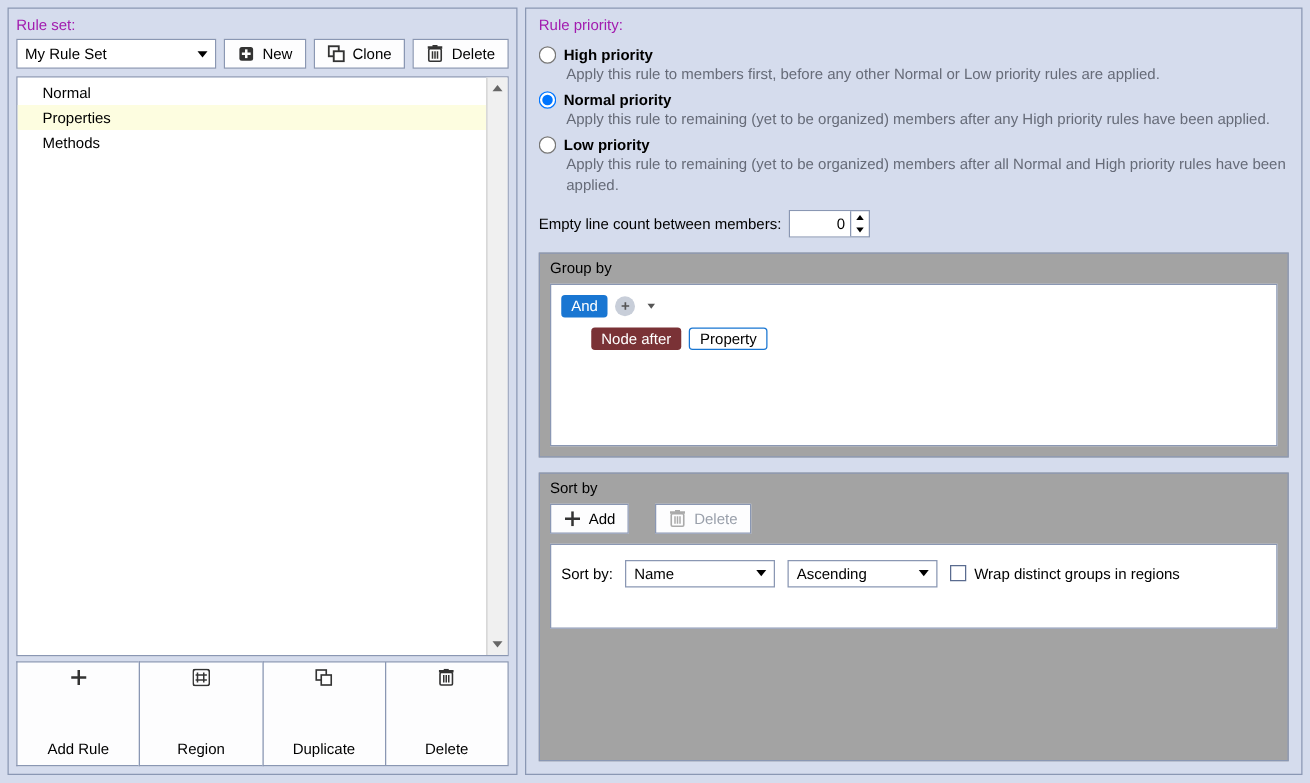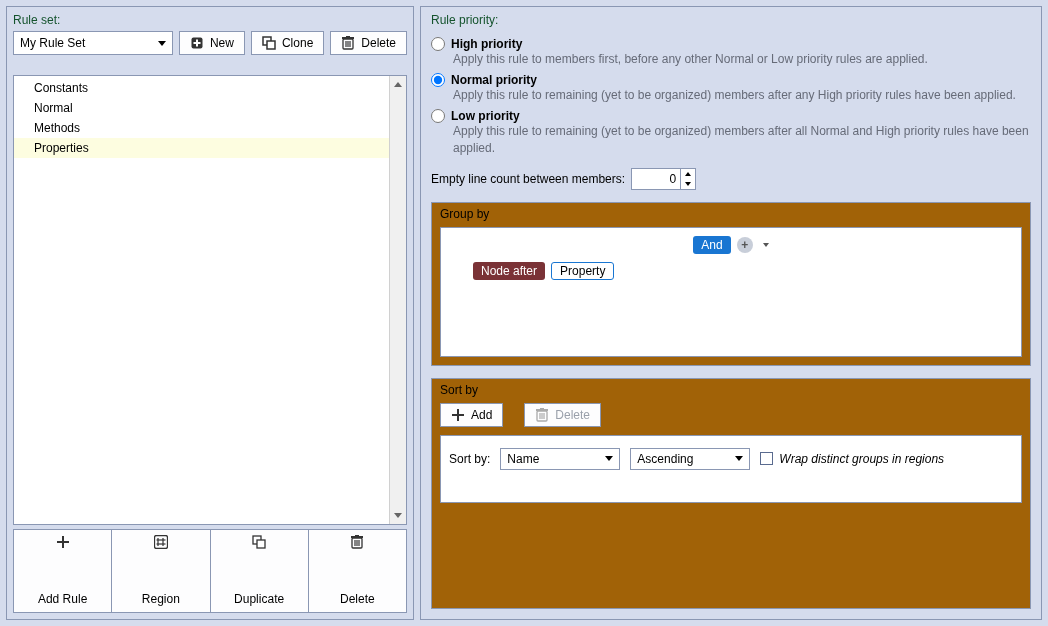--- a/index.html
+++ b/index.html
@@ -26,27 +26,27 @@
   }
   .right-pane {
     flex: 1;
     margin-left: 6px;
     border: 1px solid #8a97b3;
     padding: 6px 10px 10px 10px;
     background: #d5dced;
     display: flex;
     flex-direction: column;
   }
-  .lbl { color: #14532d; margin-bottom: 4px; display: inline-block; }
+  .lbl { color: #a21caf; margin-bottom: 4px; display: inline-block; }
   
   .ruleset-row {
     display: flex;
     gap: 6px;
     align-items: stretch;
-    margin-bottom: 20px;
+    margin-bottom: 6px;
   }
   .combo {
     flex: 1;
     height: 24px;
     background: #fff;
     border: 1px solid #8a97b3;
     display: flex;
     align-items: center;
     padding: 0 6px;
     justify-content: space-between;
@@ -141,21 +141,21 @@
   .spin input { width:48px; border:none; text-align:right; padding:0 4px; font:inherit; height:100%; outline:none;}
   .spin .spin-btns { display:flex; flex-direction:column; border-left:1px solid #8a97b3;}
   .spin .sp { width:14px; height:10px; display:flex; align-items:center; justify-content:center; cursor:pointer;}
   .spin .sp.up div{border-left:3px solid transparent;border-right:3px solid transparent;border-bottom:4px solid #000;}
   .spin .sp.dn div{border-left:3px solid transparent;border-right:3px solid transparent;border-top:4px solid #000;}
   .groupbox {
     border:1px solid #8a97b3;
     margin-top:12px;
     padding:24px 8px 8px 8px;
     position:relative;
-    background:#a16207;
+    background:#a3a3a3;
   }
   .groupbox .legend {
     position:absolute; top:4px; left:8px;
   }
   .inner-panel {
     background:#fff; border:1px solid #8a97b3; padding:8px;
   }
   .chip-and {
     display:inline-block; background:#1976d2; color:#fff; padding:2px 8px;
     border-radius:3px; font-weight:500;
@@ -176,21 +176,21 @@
   }
   .group-content { min-height:130px; }
   .sort-content { min-height:68px; padding-top:12px;}
   .sort-toolbar { display:flex; gap:21px; margin-bottom:8px; }
   .btn.disabled { color:#9aa0ab; cursor:default; }
   .dropdown {
     height:22px; background:#fff; border:1px solid #8a97b3; display:inline-flex; align-items:center;
     padding:0 6px; justify-content:space-between; cursor:pointer;
   }
   .sort-row { display:flex; align-items:center; gap:10px; }
-  .chk { display:inline-flex; align-items:center; gap:6px;font-style:italic; }
+  .chk { display:inline-flex; align-items:center; gap:6px; }
   .chk .box { width:13px;height:13px;border:1px solid #5a6b8f;background:#fff; }
   svg { display:block; }
 </style>
 </head>
 <body>
 
 <div class="app">
 
   <div class="left-pane">
     <span class="lbl">Rule set:</span>
@@ -228,24 +228,23 @@
               <line x1="6" y1="5" x2="6" y2="11" stroke="#333" stroke-width="1.2"></line>
               <line x1="8" y1="5" x2="8" y2="11" stroke="#333" stroke-width="1.2"></line>
             </svg>
         </span>
         <span>Delete</span>
       </div>
     </div>
 
     <div class="rule-list-wrap">
       <div class="rule-list" id="rule-list">
-          <div class="rule-item">Constants</div>
           <div class="rule-item">Normal</div>
+          <div class="rule-item selected">Properties</div>
           <div class="rule-item">Methods</div>
-          <div class="rule-item selected">Properties</div>
         </div>
       <div class="scrollbar">
         <div class="scroll-arrow">
             <div class="tri-up"></div>
           </div>
         <div class="scroll-arrow">
             <div class="tri-down"></div>
           </div>
       </div>
     </div>
@@ -328,21 +327,21 @@
           <div class="sp dn">
               <div></div>
             </div>
         </div>
       </div>
     </div>
 
     <div class="groupbox">
       <span class="legend">Group by</span>
       <div class="inner-panel group-content">
-        <div style="display:flex;align-items:center;gap:6px;justify-content:center;">
+        <div style="display:flex;align-items:center;gap:6px;">
           <span class="chip-and">And</span>
           <span class="circ-btn">+</span>
           <span class="mini-caret"></span>
         </div>
         <div style="margin-top:8px;margin-left:24px;display:flex;gap:6px;align-items:center;">
           <span class="chip-node">Node after</span>
           <span class="chip-prop">Property</span>
         </div>
       </div>
     </div>

